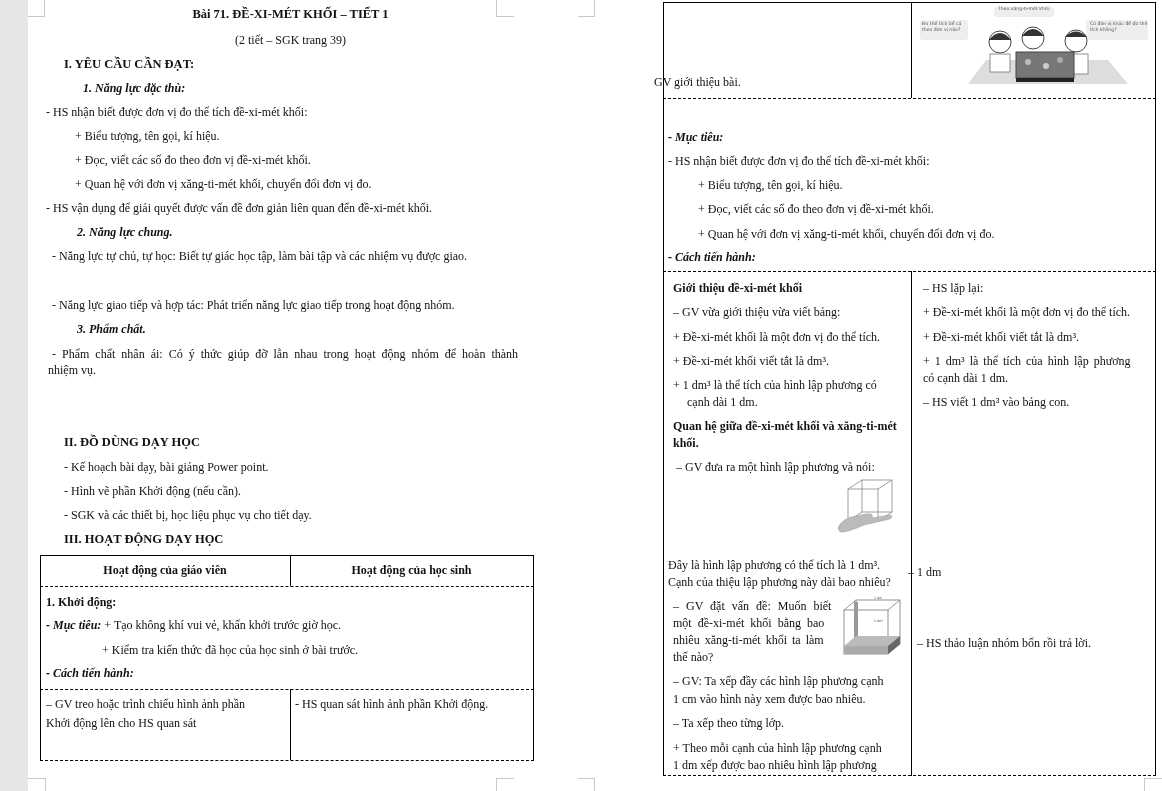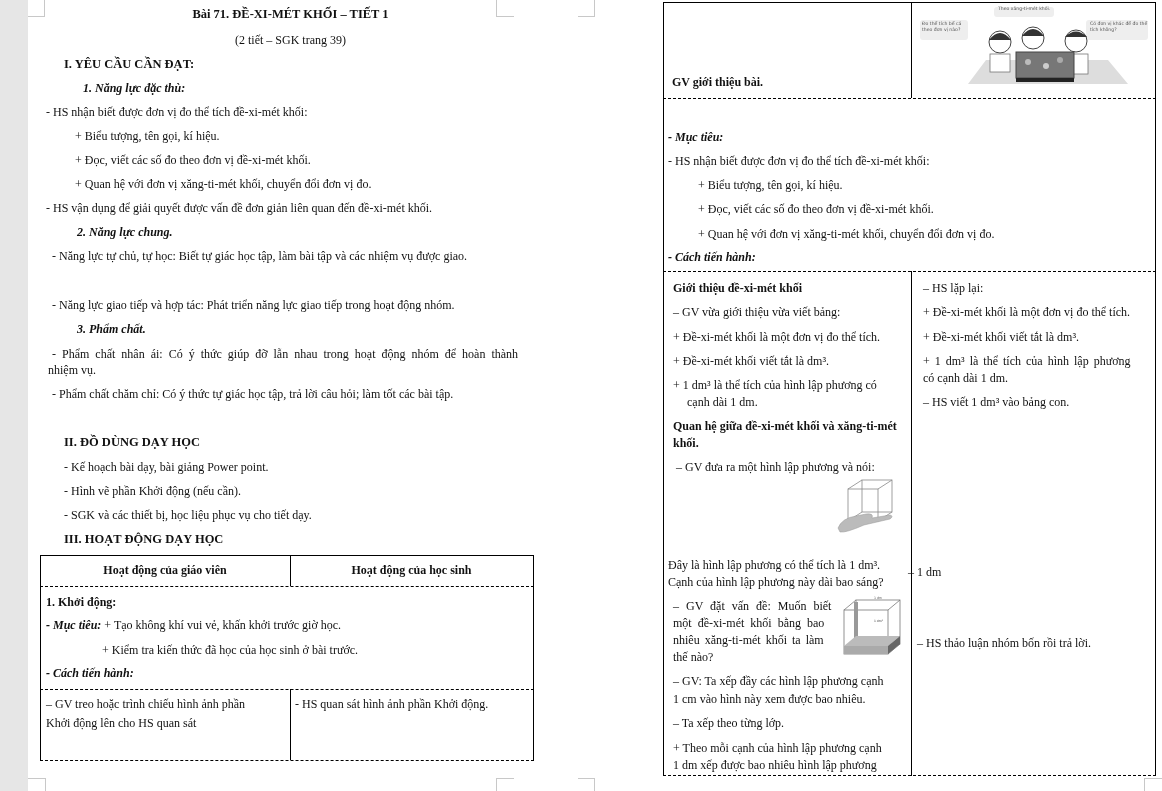--- a/index.html
+++ b/index.html
@@ -42,21 +42,20 @@
   <div class="t" style="left:47px;top:177px;">+ Quan hệ với đơn vị xăng-ti-mét khối, chuyển đổi đơn vị đo.</div>
   <div class="t" style="left:18px;top:201px;">- HS vận dụng để giải quyết được vấn đề đơn giản liên quan đến đề-xi-mét khối.</div>
 
   <div class="t b i" style="left:49px;top:225px;">2. Năng lực chung.</div>
   <div class="t" style="left:24px;top:249px;">- Năng lực tự chủ, tự học: Biết tự giác học tập, làm bài tập và các nhiệm vụ được giao.</div>
   <div class="t" style="left:24px;top:298px;">- Năng lực giao tiếp và hợp tác: Phát triển năng lực giao tiếp trong hoạt động nhóm.</div>
 
   <div class="t b i" style="left:49px;top:322px;">3. Phẩm chất.</div>
   <div class="t" style="left:24px;top:347px;word-spacing:3px;">- Phẩm chất nhân ái: Có ý thức giúp đỡ lẫn nhau trong hoạt động nhóm để hoàn thành</div>
   <div class="t" style="left:20px;top:363px;">nhiệm vụ.</div>
-  <div class="t" style="left:24px;top:387px;">- Phẩm chất chăm chỉ: Có ý thức tự giác học tập, trả lời câu hỏi; làm tốt các bài tập.</div>
 
   <div class="t b" style="left:36px;top:435px;font-size:12.5px;">II. ĐỒ DÙNG DẠY HỌC</div>
   <div class="t" style="left:36px;top:460px;">- Kế hoạch bài dạy, bài giảng Power point.</div>
   <div class="t" style="left:36px;top:484px;">- Hình vẽ phần Khởi động (nếu cần).</div>
   <div class="t" style="left:36px;top:508px;">- SGK và các thiết bị, học liệu phục vụ cho tiết dạy.</div>
   <div class="t b" style="left:36px;top:532px;font-size:12.5px;">III. HOẠT ĐỘNG DẠY HỌC</div>
 
   <div>
     <div class="hline" style="left:12px;top:555px;width:494px;"></div>
     <div class="vline" style="left:12px;top:555px;height:205px;"></div>
@@ -84,21 +83,21 @@
 <div class="page" id="page-right">
   <div class="corner" style="left:-1px;top:-1px;border-width:0 1px 1px 0;"></div>
   <div class="corner" style="left:-1px;top:778px;border-width:1px 1px 0 0;"></div>
   <div class="corner" style="left:566px;top:778px;border-width:1px 0 0 1px;"></div>
 
   <div class="hline" style="left:85px;top:2px;width:493px;"></div>
   <div class="vline" style="left:85px;top:2px;height:774px;"></div>
   <div class="vline" style="left:577px;top:2px;height:774px;"></div>
 
   <div class="vline" style="left:333px;top:2px;height:96px;"></div>
-  <div class="t" style="left:94px;top:75px;font-weight:bold;">GV giới thiệu bài.</div>
+  <div class="t" style="left:76px;top:75px;">GV giới thiệu bài.</div>
 
   <div class="illus" style="left:340px;top:4px;width:234px;height:86px;">
     <svg width="234" height="86" viewBox="0 0 234 86">
       <rect x="76" y="3" width="60" height="10" rx="3" fill="#eee"></rect>
       <rect x="2" y="16" width="48" height="20" rx="3" fill="#eee"></rect>
       <rect x="168" y="16" width="62" height="20" rx="3" fill="#eee"></rect>
       <polygon points="50,80 68,56 190,56 210,80" fill="#ddd"></polygon>
       <circle cx="82" cy="38" r="11" fill="#fff" stroke="#444" stroke-width="1"></circle>
       <path d="M71 36 Q82 22 93 36" fill="#333"></path>
       <rect x="72" y="50" width="20" height="18" fill="#fff" stroke="#777" stroke-width="0.8"></rect>
@@ -156,21 +155,21 @@
         <line x1="12" y1="11" x2="26" y2="2"></line>
         <line x1="42" y1="11" x2="56" y2="2"></line>
         <line x1="42" y1="43" x2="56" y2="34"></line>
         <line x1="12" y1="43" x2="26" y2="34"></line>
       </g>
       <path d="M2 50 Q6 40 20 38 L30 36 Q38 35 36 40 L54 37 Q58 38 54 41 L28 47 Q10 55 4 54 Z" fill="#bbb" stroke="#999" stroke-width="0.5"></path>
     </svg>
   </div>
 
   <div class="t" style="left:90px;top:558px;">Đây là hình lập phương có  thể tích là 1 dm³.</div>
-  <div class="t" style="left:90px;top:575px;">Cạnh của hình lập phương này dài bao sáng?</div>
+  <div class="t" style="left:90px;top:575px;">Cạnh của thiệu lập phương này dài bao nhiêu?</div>
   <div class="t" style="left:330px;top:565px;">– 1 dm</div>
 
   <div class="t" style="left:95px;top:599px;word-spacing:4px;">– GV đặt vấn đề: Muốn biết</div>
   <div class="t" style="left:95px;top:616px;word-spacing:3px;">một đề-xi-mét khối bằng bao</div>
   <div class="t" style="left:95px;top:633px;word-spacing:2px;">nhiêu xăng-ti-mét khối ta làm</div>
   <div class="t" style="left:95px;top:650px;">thế nào?</div>
 
   <div class="illus" style="left:262px;top:596px;width:64px;height:62px;">
     <svg width="64" height="62" viewBox="0 0 64 62">
       <g fill="none" stroke="#777" stroke-width="0.8">

